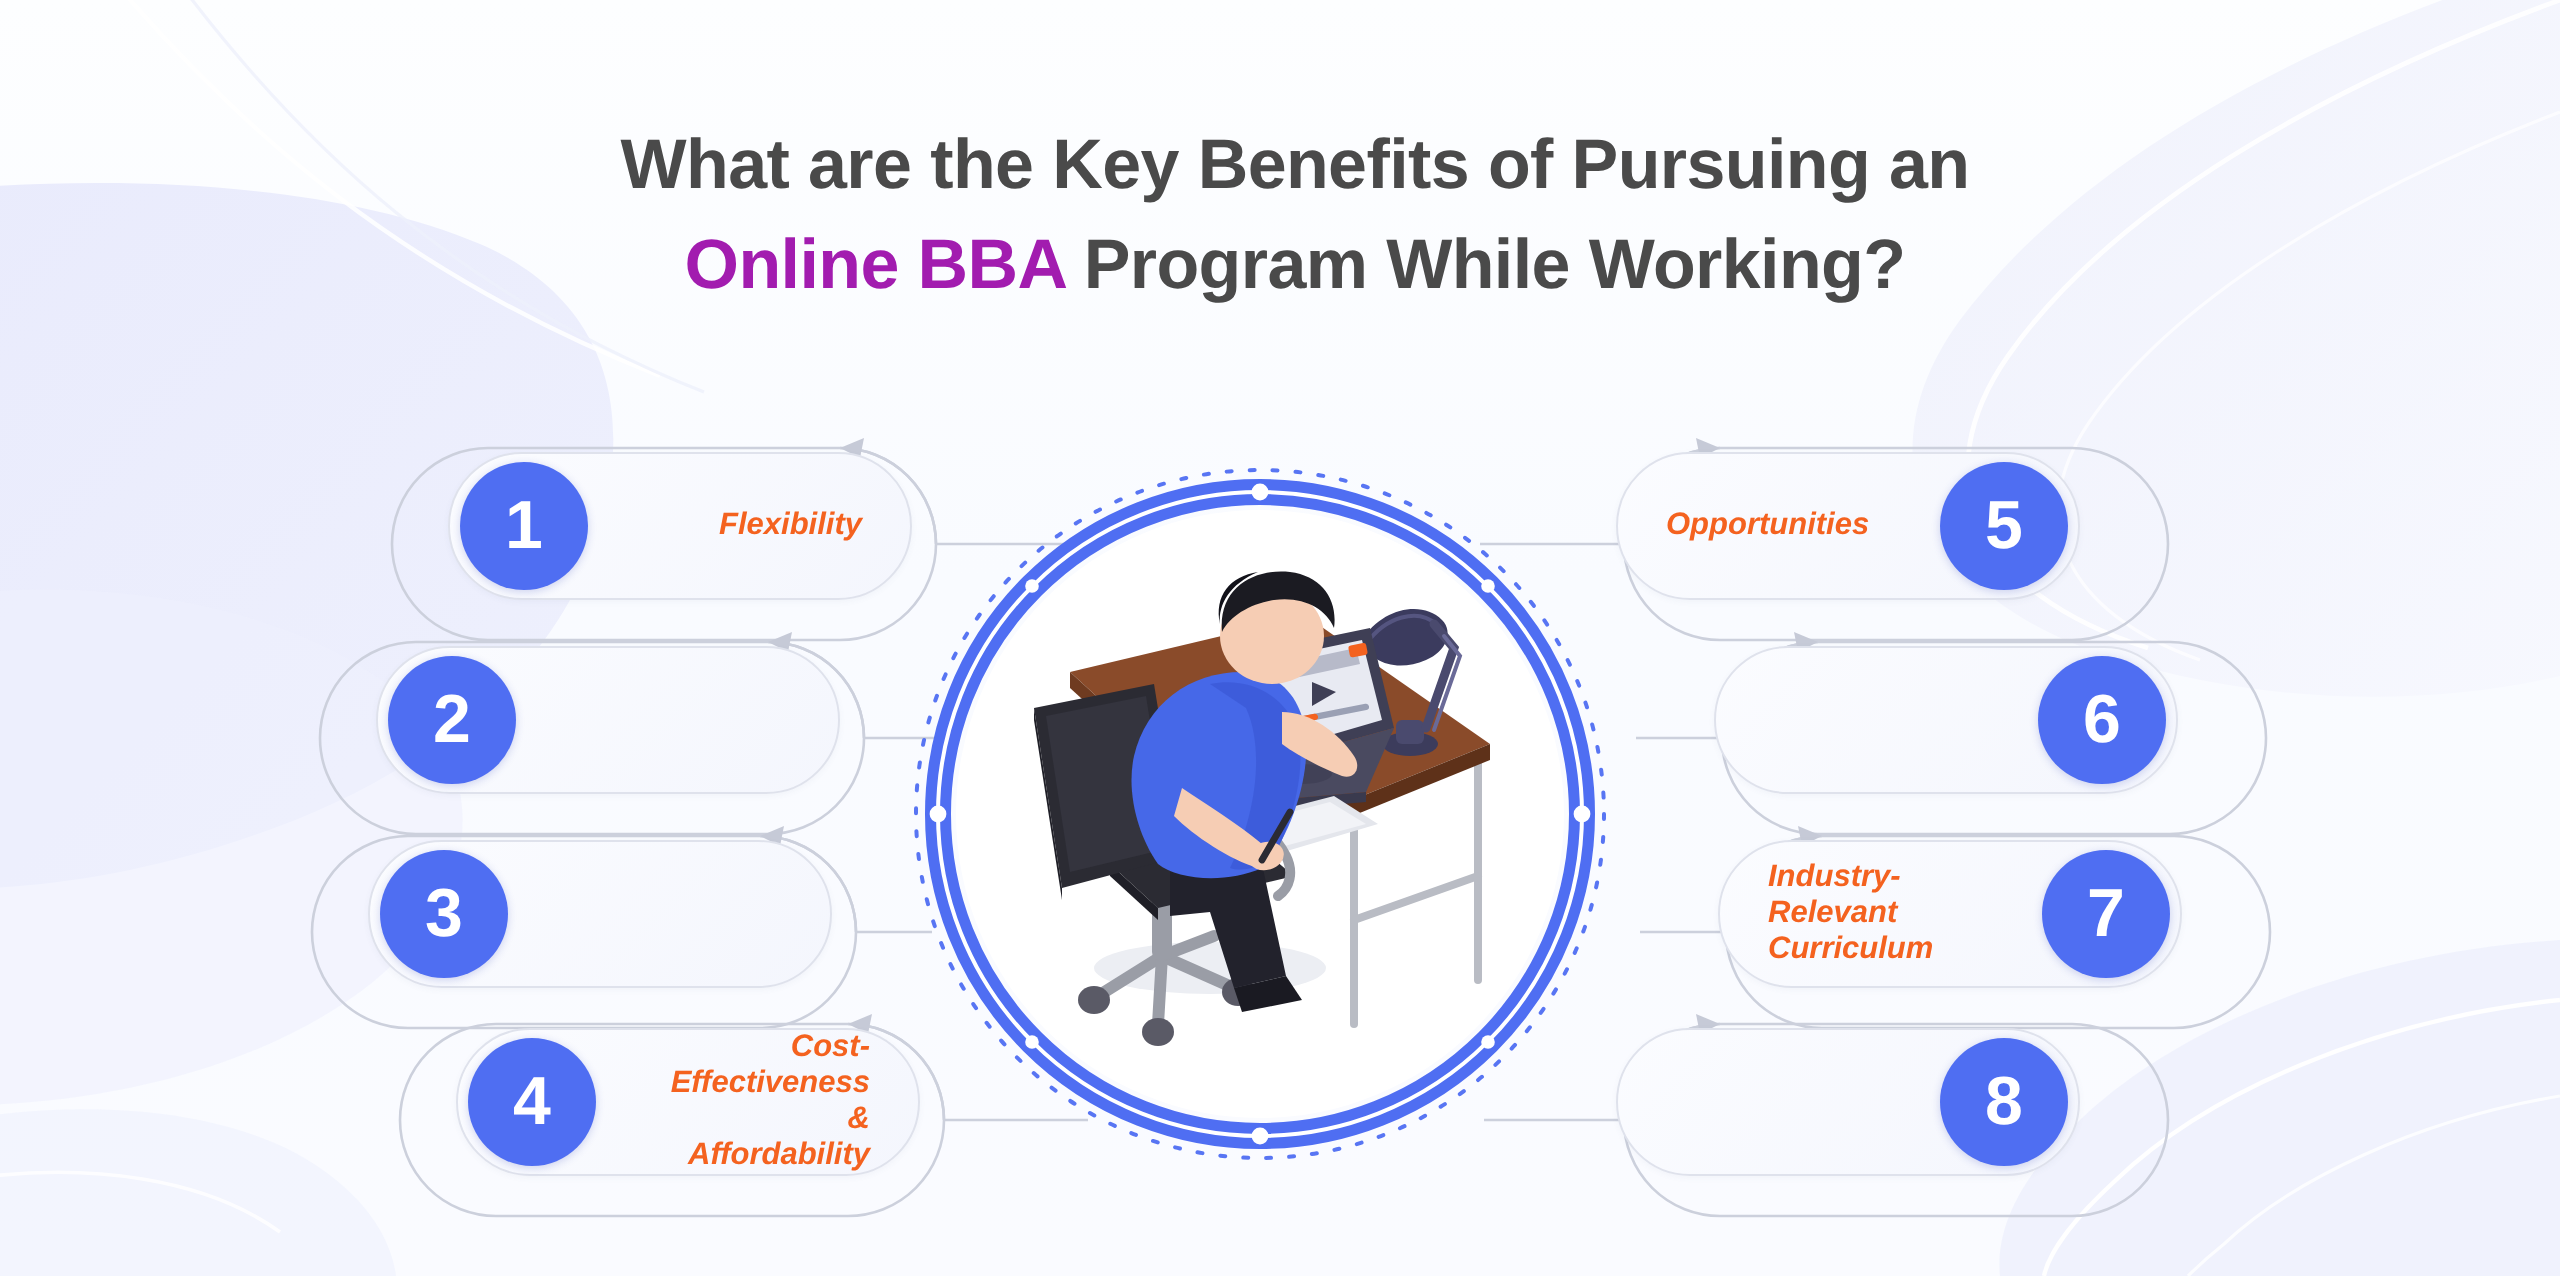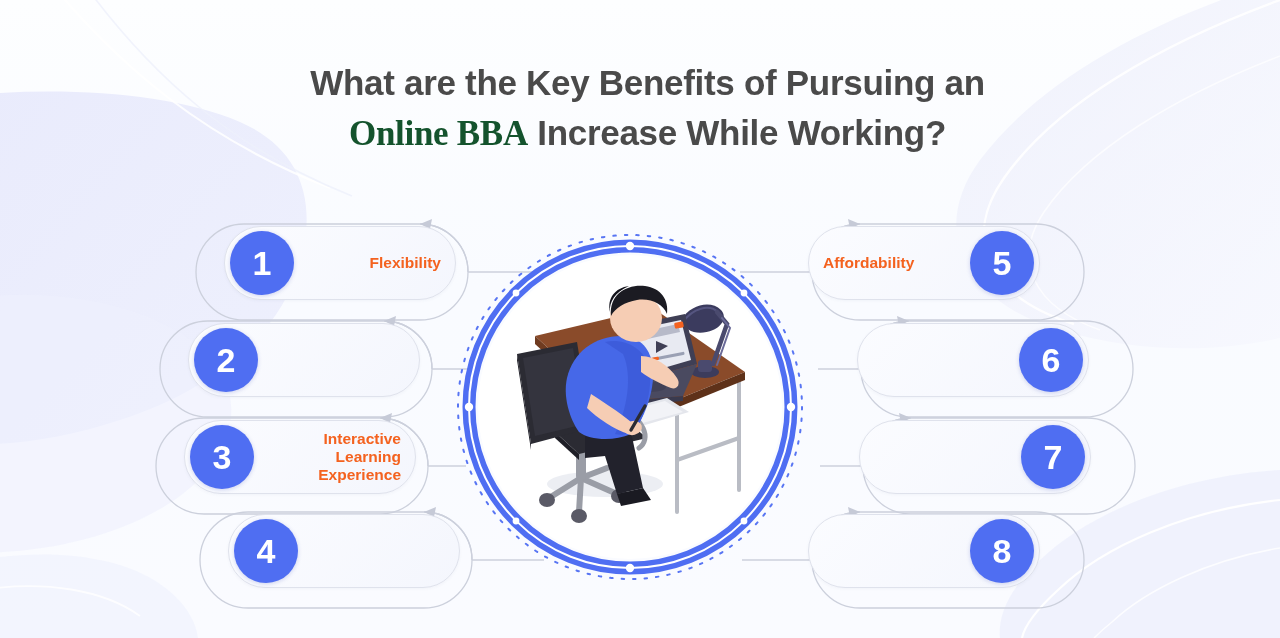--- a/index.html
+++ b/index.html
@@ -29,21 +29,21 @@
   }
   .title-line {
     font-size: 35px;
     font-weight: 700;
     color: #4a4a4a;
     letter-spacing: -0.3px;
     line-height: 50px;
     white-space: nowrap;
     padding-left: 15px;
   }
-  .title-accent { color: #14532d; font-weight: 700; font-family: Liberation Serif, serif; }
+  .title-accent { color: #a21caf; font-weight: 700; }
 
   
   .center-circle {
     position: absolute;
     left: 455px; top: 232px;
     width: 350px; height: 350px;
     z-index: 3;
   }
   .center-svg { position: absolute; inset: 0; width: 350px; height: 350px; }
 
@@ -80,22 +80,23 @@
     box-shadow: 0 1px 4px rgba(50,70,180,0.22);
   }
   .pill.left  .badge { margin-left: 5px; }
   .pill.right .badge { margin-right: 5px; }
 
   .pill-label {
     flex: 1 1 auto;
     color: #f4621f;
     font-size: 15.5px;
     font-weight: 700;
+    font-style: italic;
     line-height: 18px;
-    padding: 0 14px;
+    padding: 0 24px;
     white-space: pre-line;
   }
   .pill.left  .pill-label { text-align: right; }
   .pill.right .pill-label { text-align: left; }
 
   
   #pill-1 { left: 224px; top: 226px; width: 232px; }
   #pill-2 { left: 188px; top: 323px; width: 232px; }
   #pill-3 { left: 184px; top: 420px; width: 232px; }
   #pill-4 { left: 228px; top: 514px; width: 232px; }
@@ -204,21 +205,21 @@
       <path d="M 424 512 l 12 -5 l -2 10 z"></path>
       <path d="M 860 224 l -12 -5 l 2 10 z"></path>
       <path d="M 909 321 l -12 -5 l 2 10 z"></path>
       <path d="M 911 418 l -12 -5 l 2 10 z"></path>
       <path d="M 860 512 l -12 -5 l 2 10 z"></path>
     </g>
   </svg>
 
   <div class="title-wrap">
     <div class="title-line">What are the Key Benefits of Pursuing an</div>
-    <div class="title-line"><span class="title-accent">Online BBA</span><span> Increase While Working?</span></div>
+    <div class="title-line"><span class="title-accent">Online BBA</span><span> Program While Working?</span></div>
   </div>
 
   <div class="center-circle">
     <svg class="center-svg" viewBox="0 0 350 350" xmlns="http://www.w3.org/2000/svg">
 
       <g fill="#4f6ef2">
         <circle cx="175" cy="175" r="172" fill="none" stroke="#4f6ef2" stroke-width="2" stroke-dasharray="2.5 9" stroke-linecap="round" opacity="0.95"></circle>
       </g>
 
       <circle cx="175" cy="175" r="161" fill="none" stroke="#4f6ef2" stroke-width="13"></circle>
@@ -350,39 +351,42 @@
     <div class="badge">1</div>
     <div class="pill-label">Flexibility</div>
   </div>
 
   <div class="pill left" id="pill-2">
     <div class="badge">2</div>
   </div>
 
   <div class="pill left" id="pill-3">
     <div class="badge">3</div>
-    <div class="pill-label">Interactive
-Learning
-Experience</div>
   </div>
 
   <div class="pill left" id="pill-4">
     <div class="badge">4</div>
+    <div class="pill-label">Cost-
+Effectiveness &amp;
+Affordability</div>
   </div>
 
   <div class="pill right" id="pill-5">
     <div class="badge">5</div>
-    <div class="pill-label">Affordability</div>
+    <div class="pill-label">Opportunities</div>
   </div>
 
   <div class="pill right" id="pill-6">
     <div class="badge">6</div>
   </div>
 
   <div class="pill right" id="pill-7">
     <div class="badge">7</div>
+    <div class="pill-label">Industry-
+Relevant
+Curriculum</div>
   </div>
 
   <div class="pill right" id="pill-8">
     <div class="badge">8</div>
   </div>
 
 </div>
 
 </body></html>

